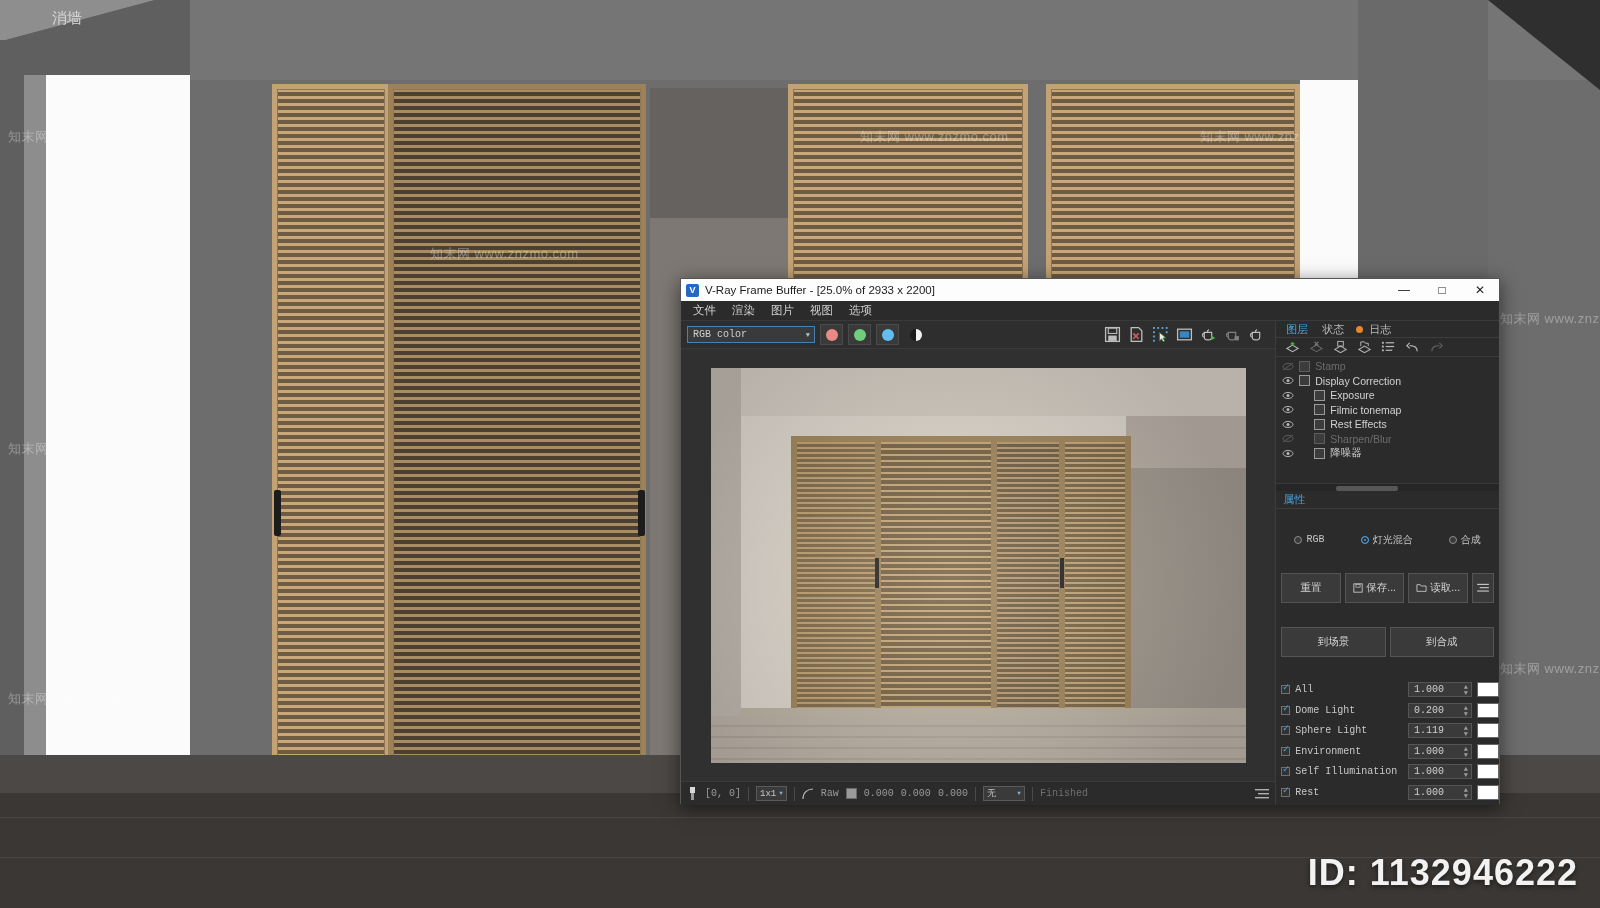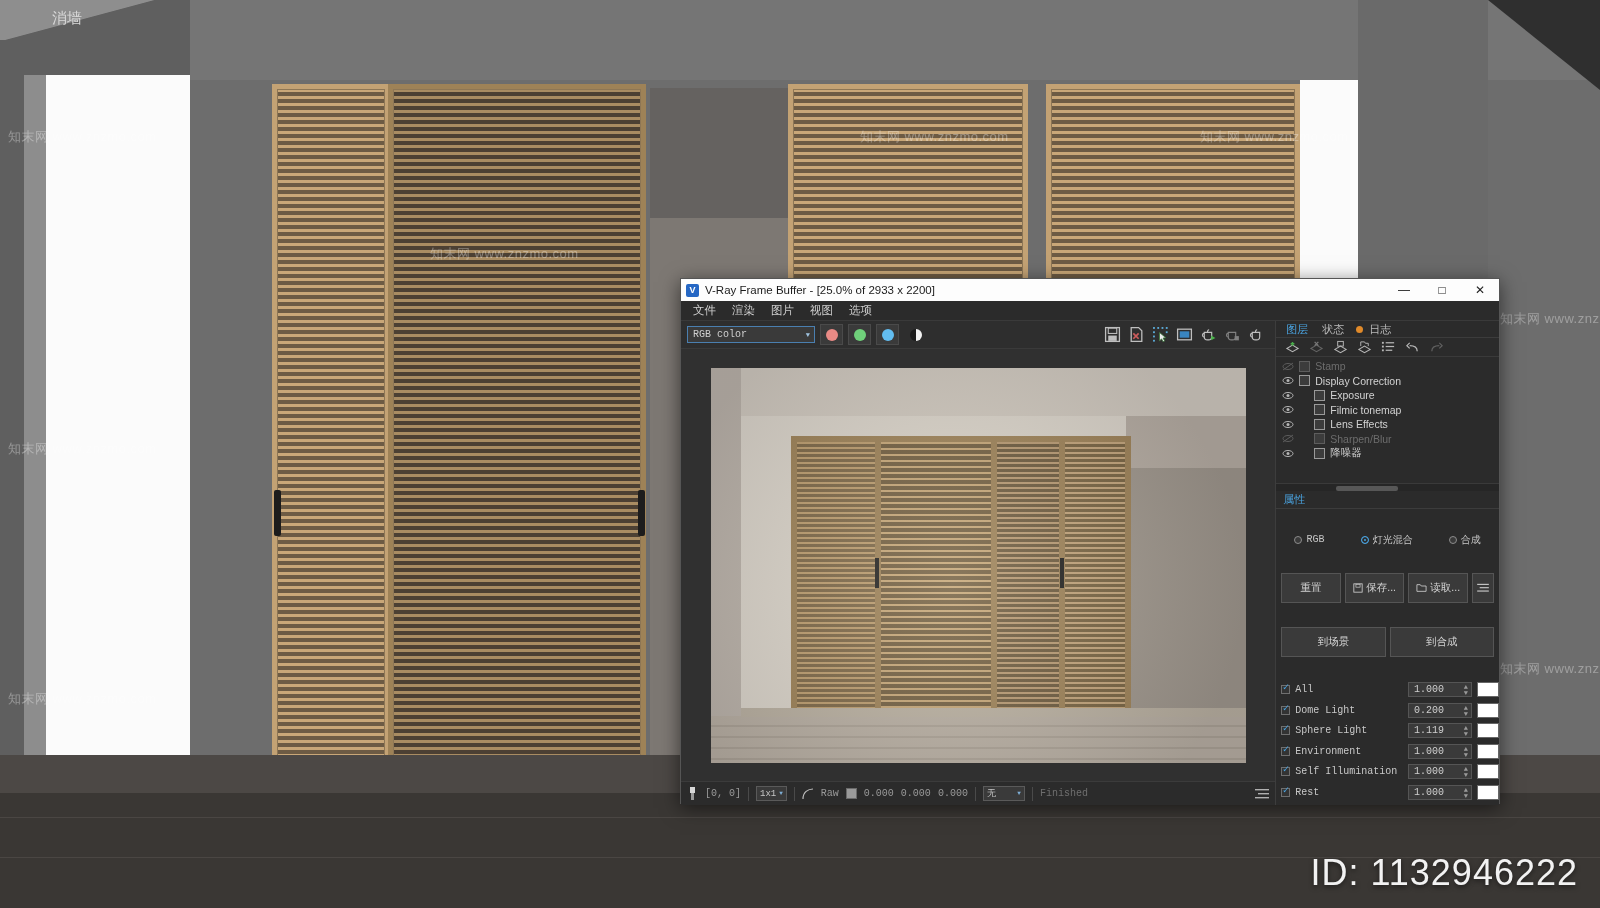--- a/index.html
+++ b/index.html
@@ -165,21 +165,21 @@
           font-size:10px; font-family:"Liberation Mono", monospace;
           display:flex; align-items:center; padding-left:5px; position:relative; }
   .spin .updn { position:absolute; right:3px; top:1px; font-size:7px; line-height:6px; color:#9a9a9a; }
   .lmsw { width:22px; height:15px; background:#ffffff; border:1px solid #666; flex:none; }
 
   
   .big-wm { position:absolute; right:22px; bottom:68px; font-size:62px; color:#f2f2f2;
             letter-spacing:8px; font-family:"DejaVu Sans", sans-serif; font-weight:bold;
             text-shadow:0 2px 5px rgba(0,0,0,.5); }
   .big-id { position:absolute; right:22px; bottom:14px; font-size:36px; color:#f2f2f2;
-            font-family:"Liberation Sans", sans-serif; font-weight:normal;
+            font-family:"Liberation Sans", sans-serif; font-weight:bold;
             text-shadow:0 2px 5px rgba(0,0,0,.5); letter-spacing:1px; }
   .corner-txt { position:absolute; left:4px; top:9px; font-size:15px; color:#d9d9d9;margin-left:48px; }
 </style>
 </head>
 <body>
 
 <div id="root">
 
   <div class="bg-main"></div>
   <div class="bg-ceiling"></div>
@@ -460,21 +460,21 @@
             <span class="ltype"></span>
             <span>Filmic tonemap</span>
           </div>
           <div class="lrow">
             <svg class="eye" viewBox="0 0 12 9">
               <ellipse cx="6" cy="4.5" rx="5" ry="3" fill="none" stroke="#b6b6b6" stroke-width="1"></ellipse>
               <circle cx="6" cy="4.5" r="1.5" fill="#b6b6b6"></circle>
             </svg>
             <span class="lindent"></span>
             <span class="ltype"></span>
-            <span>Lens Effects</span>
+            <span>Rest Effects</span>
           </div>
           <div class="lrow dim">
             <svg class="eye" viewBox="0 0 12 9">
               <ellipse cx="6" cy="4.5" rx="5" ry="3" fill="none" stroke="#5d5d5d" stroke-width="1"></ellipse>
               <path d="M1 8L11 1" stroke="#5d5d5d" stroke-width="1"></path>
             </svg>
             <span class="lindent"></span>
             <span class="ltype"></span>
             <span>Sharpen/Blur</span>
           </div>

